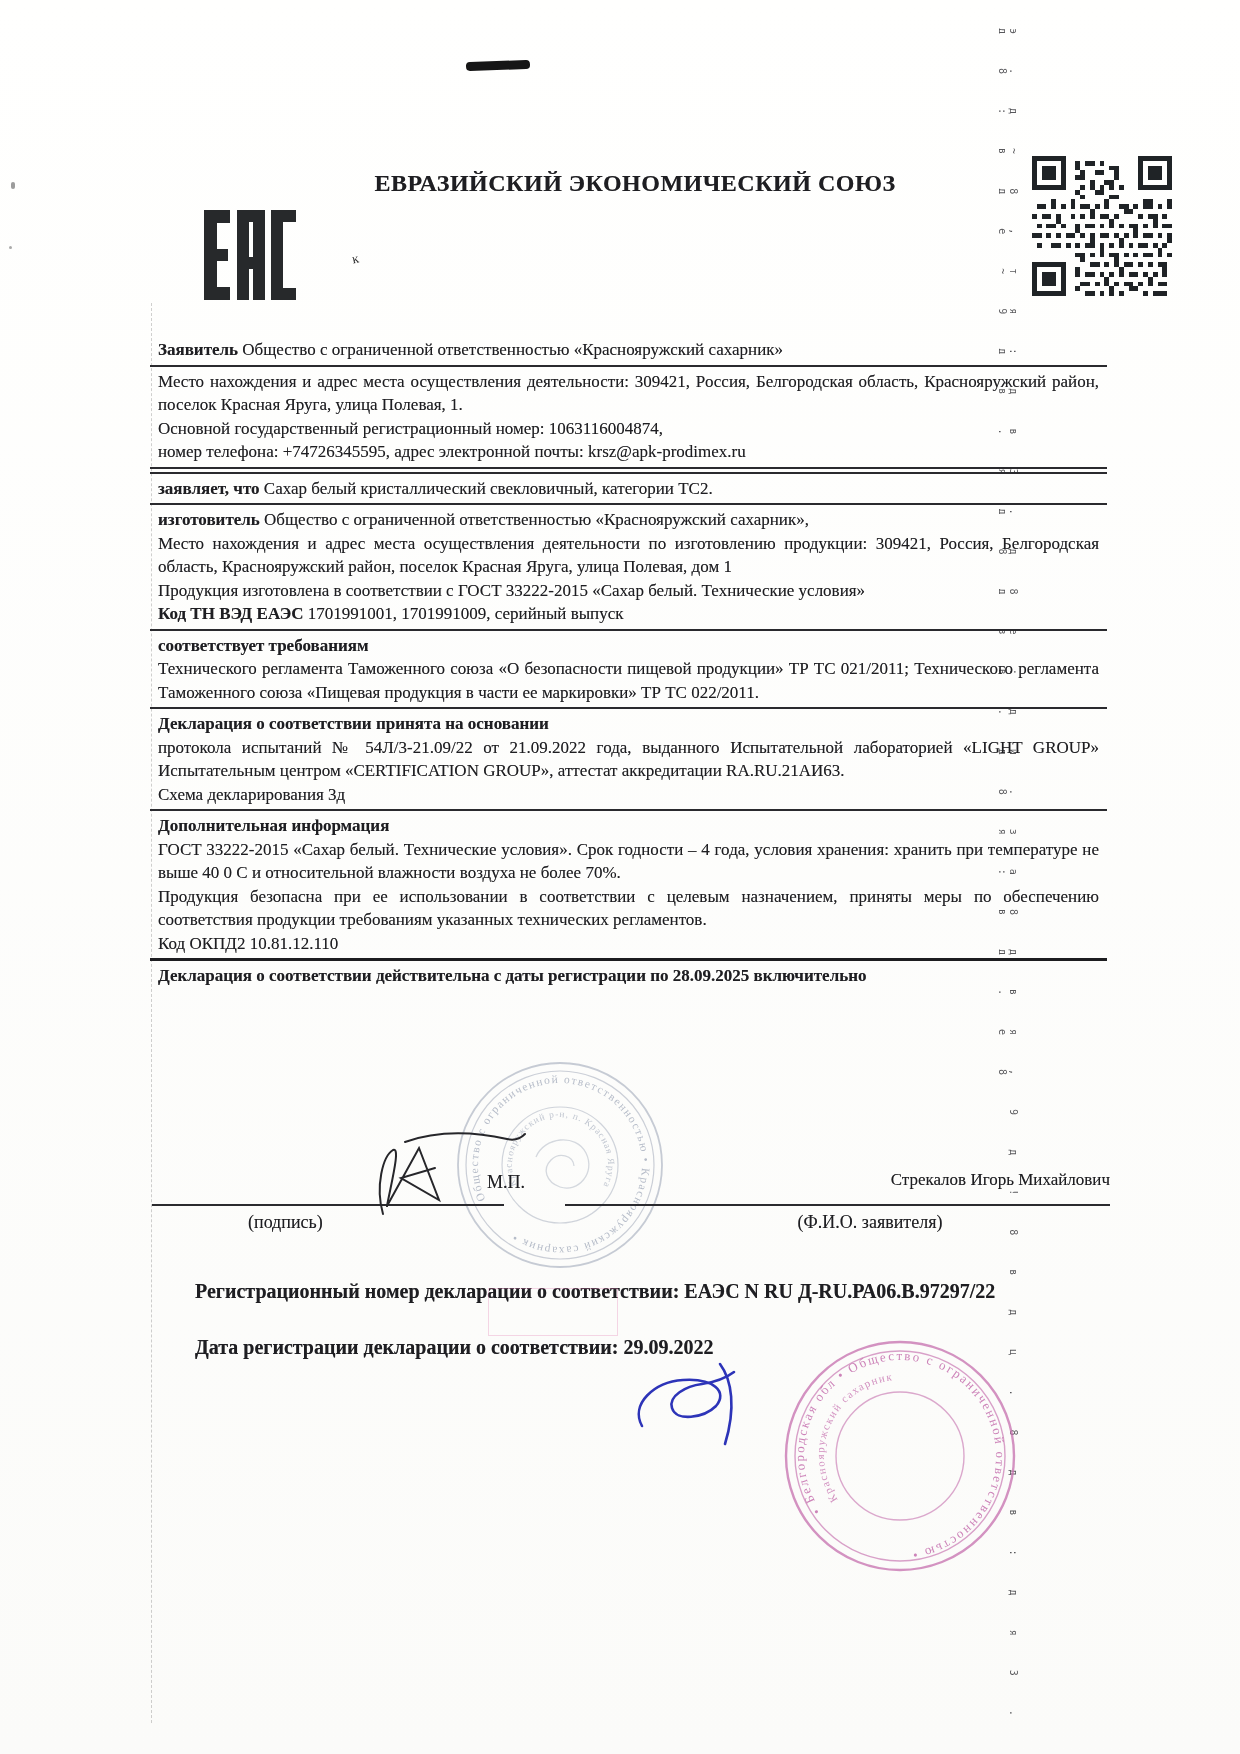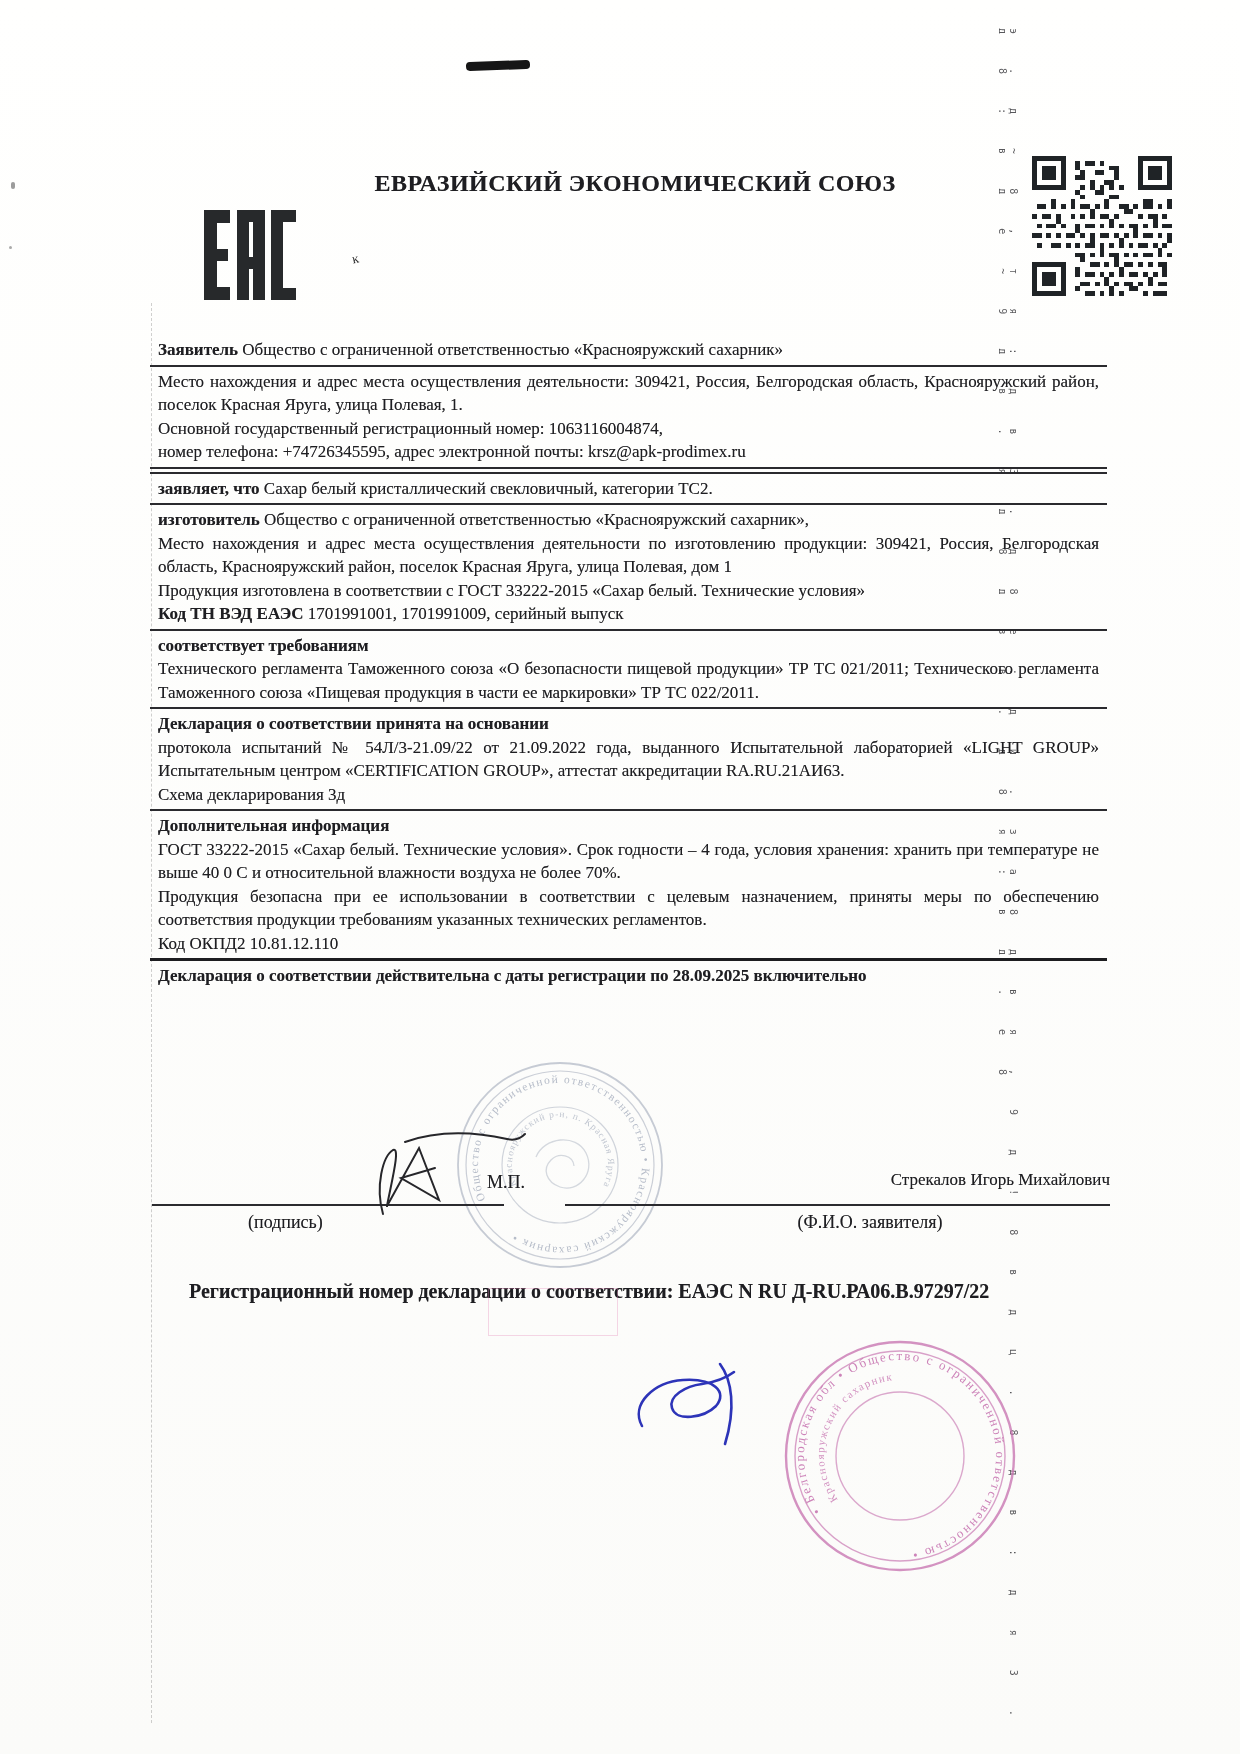--- a/index.html
+++ b/index.html
@@ -139,21 +139,22 @@
   <div class="lbl" style="left:630px;top:1212px;width:480px;text-align:center;">(Ф.И.О. заявителя)</div>
 
   <svg class="seal" style="left:355px;top:1126px;" width="190" height="95" viewBox="0 0 190 95">
     <g fill="none" stroke="#26262a" stroke-width="2" stroke-linecap="round">
       <path d="M28,88 C20,60 28,30 38,24 C46,20 36,58 32,80"></path>
       <path d="M32,80 L64,22 L84,74 L46,52 L80,42"></path>
       <path d="M50,16 C84,4 120,6 152,13 C160,15 166,12 170,8"></path>
     </g>
   </svg>
 
-  <div class="regline" style="left:189px;top:1280px;"><span>Регистрационный номер декларации о соответствии:</span><span> ЕАЭС N RU Д-RU.РА06.В.97297/22</span></div>
+  <div class="regline" style="left:195px;top:1280px;"><span>Регистрационный номер декларации о соответствии:</span><span> ЕАЭС N RU Д-RU.РА06.В.97297/22</span></div>
+  <div class="regline" style="left:195px;top:1336px;"><span>Дата регистрации декларации о соответствии:</span><span> 29.09.2022</span></div>
 
   <div class="pinkbox"></div>
 
   <svg class="seal" style="left:628px;top:1352px;" width="130" height="98" viewBox="0 0 130 98">
     <g fill="none" stroke="#2d34b8" stroke-width="2.6" stroke-linecap="round">
       <path d="M14,74 C2,52 26,30 55,28 C86,26 100,40 88,54 C76,66 48,70 44,56 C40,44 58,34 74,32 C88,30 98,26 106,20"></path>
       <path d="M92,12 C104,28 108,56 97,92"></path>
     </g>
   </svg>
 

